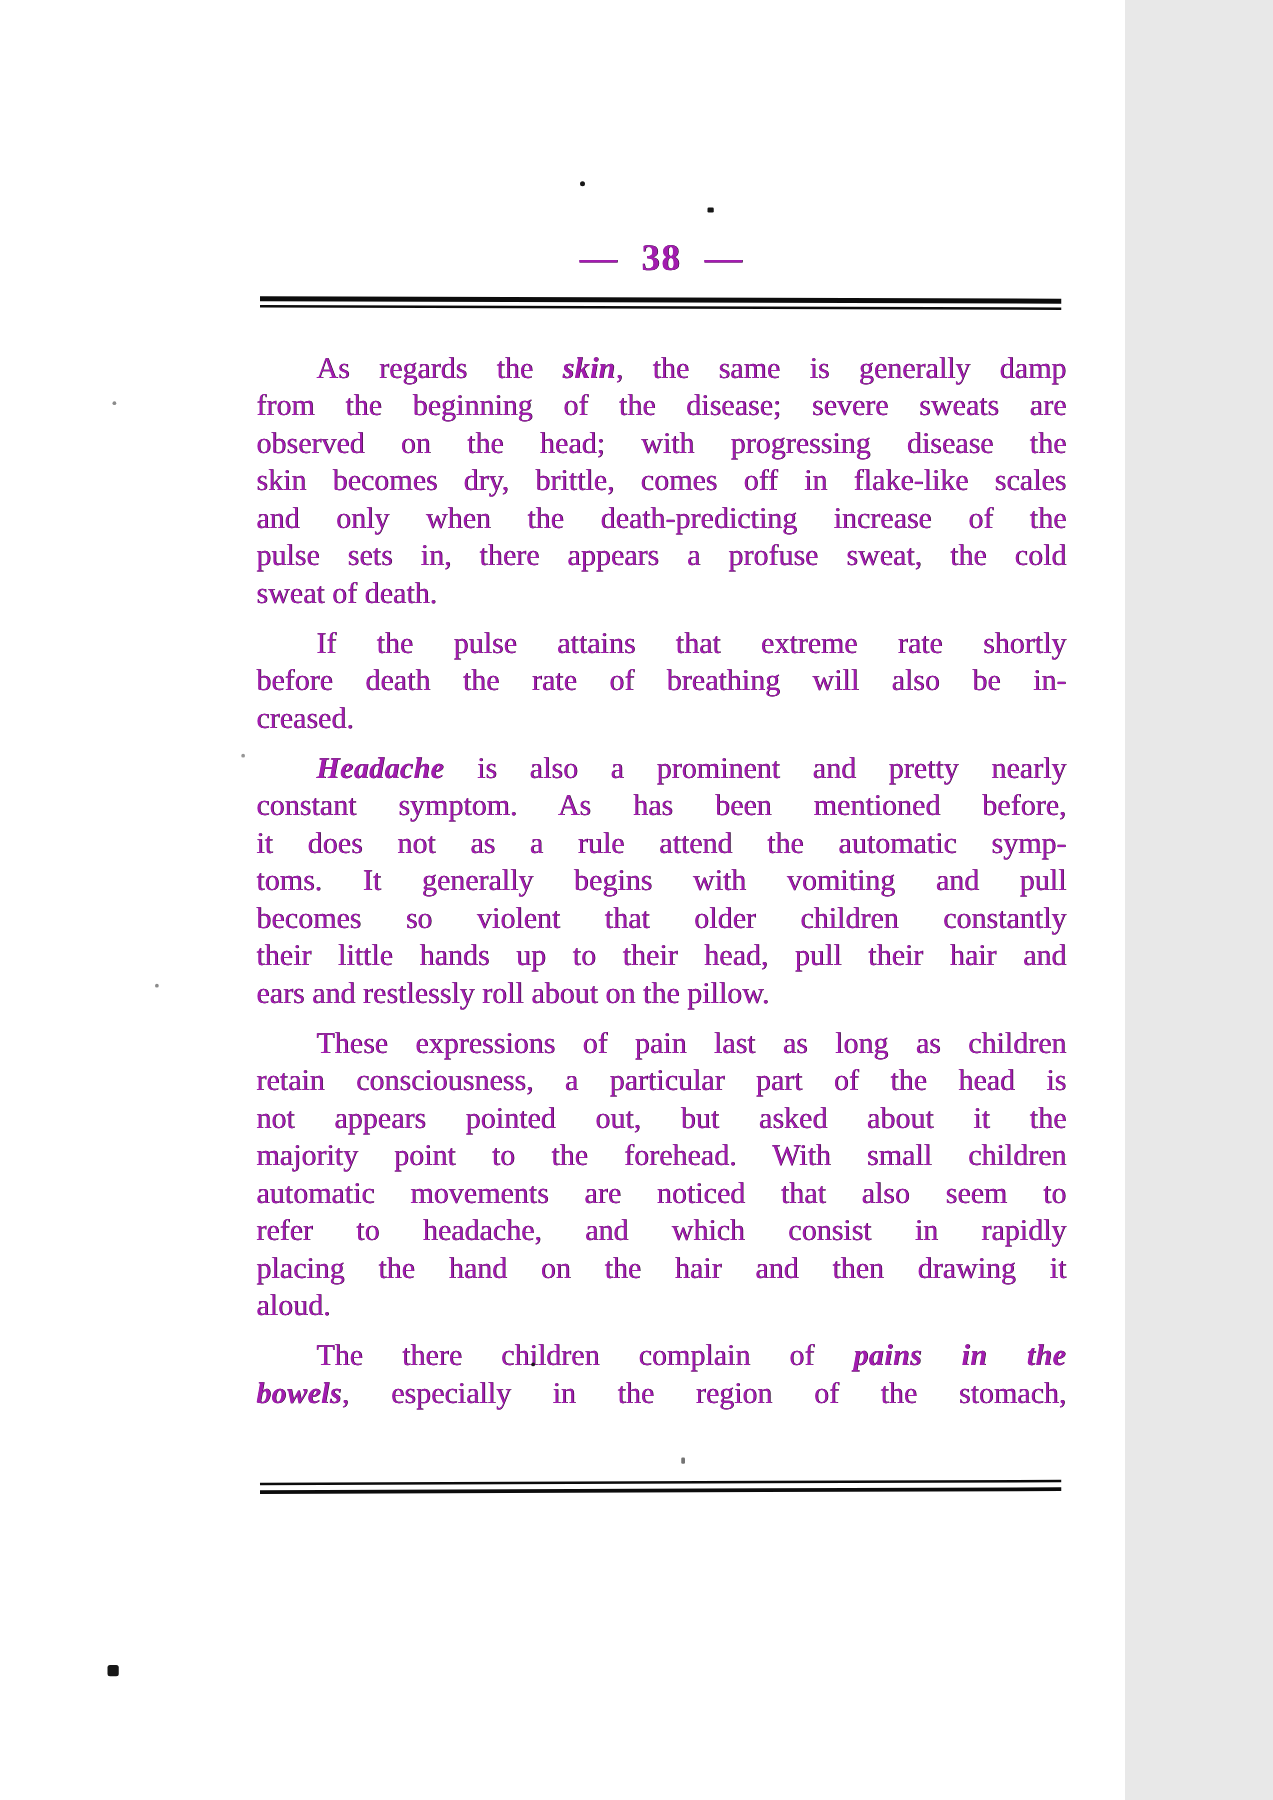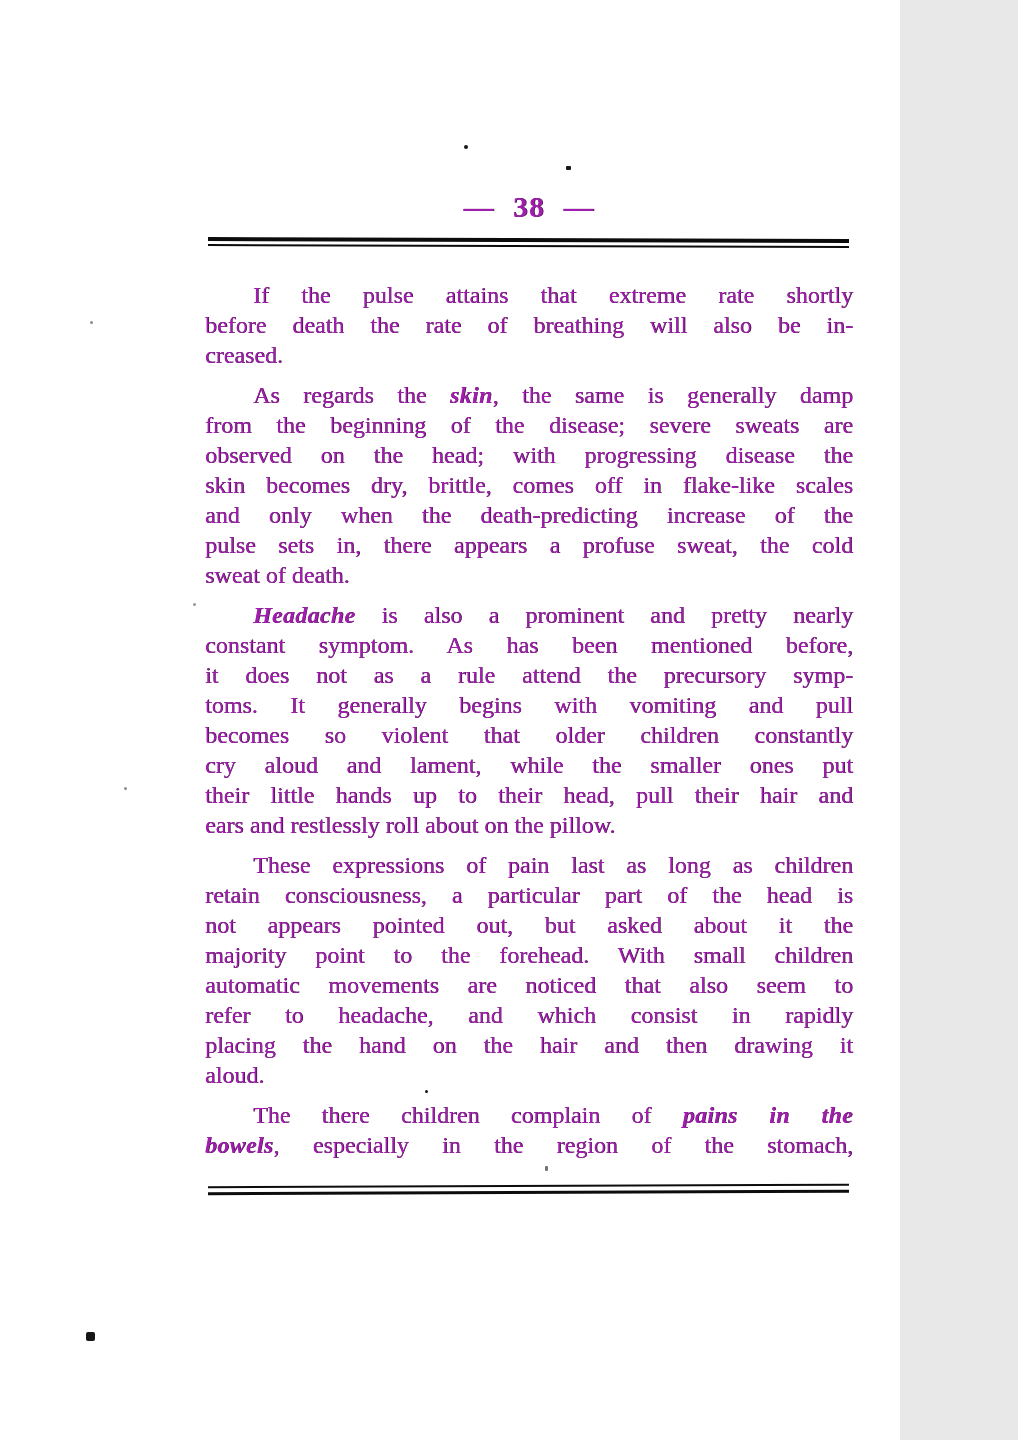--- a/index.html
+++ b/index.html
@@ -84,40 +84,39 @@
   <div class="page-header">— 38 —</div>
 
   <div class="double-rule rule-top">
     <div class="bar bar1"></div>
       <div class="gap"></div>
       <div class="bar bar2"></div>
   </div>
 
   <div class="body-text">
       <div class="para">
-        <div class="line first just"><span>If the pulse attains that extreme rate shortly</span></div>
-        <div class="line just"><span>before death the rate of breathing will also be in-</span></div>
-        <div class="line"><span>creased.</span></div>
-      </div>
-      <div class="para">
         <div class="line first just"><span>As regards the </span><span class="it">skin</span><span>, the same is generally damp</span></div>
         <div class="line just"><span>from the beginning of the disease; severe sweats are</span></div>
         <div class="line just"><span>observed on the head; with progressing disease the</span></div>
         <div class="line just"><span>skin becomes dry, brittle, comes off in flake-like scales</span></div>
         <div class="line just"><span>and only when the death-predicting increase of the</span></div>
         <div class="line just"><span>pulse sets in, there appears a profuse sweat, the cold</span></div>
         <div class="line"><span>sweat of death.</span></div>
       </div>
       <div class="para">
+        <div class="line first just"><span>If the pulse attains that extreme rate shortly</span></div>
+        <div class="line just"><span>before death the rate of breathing will also be in-</span></div>
+        <div class="line"><span>creased.</span></div>
+      </div>
+      <div class="para">
         <div class="line first just"><span class="it">Headache</span><span> is also a prominent and pretty nearly</span></div>
         <div class="line just"><span>constant symptom.  As has been mentioned before,</span></div>
-        <div class="line just"><span>it does not as a rule attend the precursory symp-</span></div>
+        <div class="line just"><span>it does not as a rule attend the automatic symp-</span></div>
         <div class="line just"><span>toms.  It generally begins with vomiting and pull</span></div>
         <div class="line just"><span>becomes so violent that older children constantly</span></div>
-        <div class="line just"><span>cry aloud and lament, while the smaller ones put</span></div>
         <div class="line just"><span>their little hands up to their head, pull their hair and</span></div>
         <div class="line"><span>ears and restlessly roll about on the pillow.</span></div>
       </div>
       <div class="para">
         <div class="line first just"><span>These expressions of pain last as long as children</span></div>
         <div class="line just"><span>retain consciousness, a particular part of the head is</span></div>
         <div class="line just"><span>not appears pointed out, but asked about it the</span></div>
         <div class="line just"><span>majority point to the forehead.  With small children</span></div>
         <div class="line just"><span>automatic movements are noticed that also seem to</span></div>
         <div class="line just"><span>refer to headache, and which consist in rapidly</span></div>

